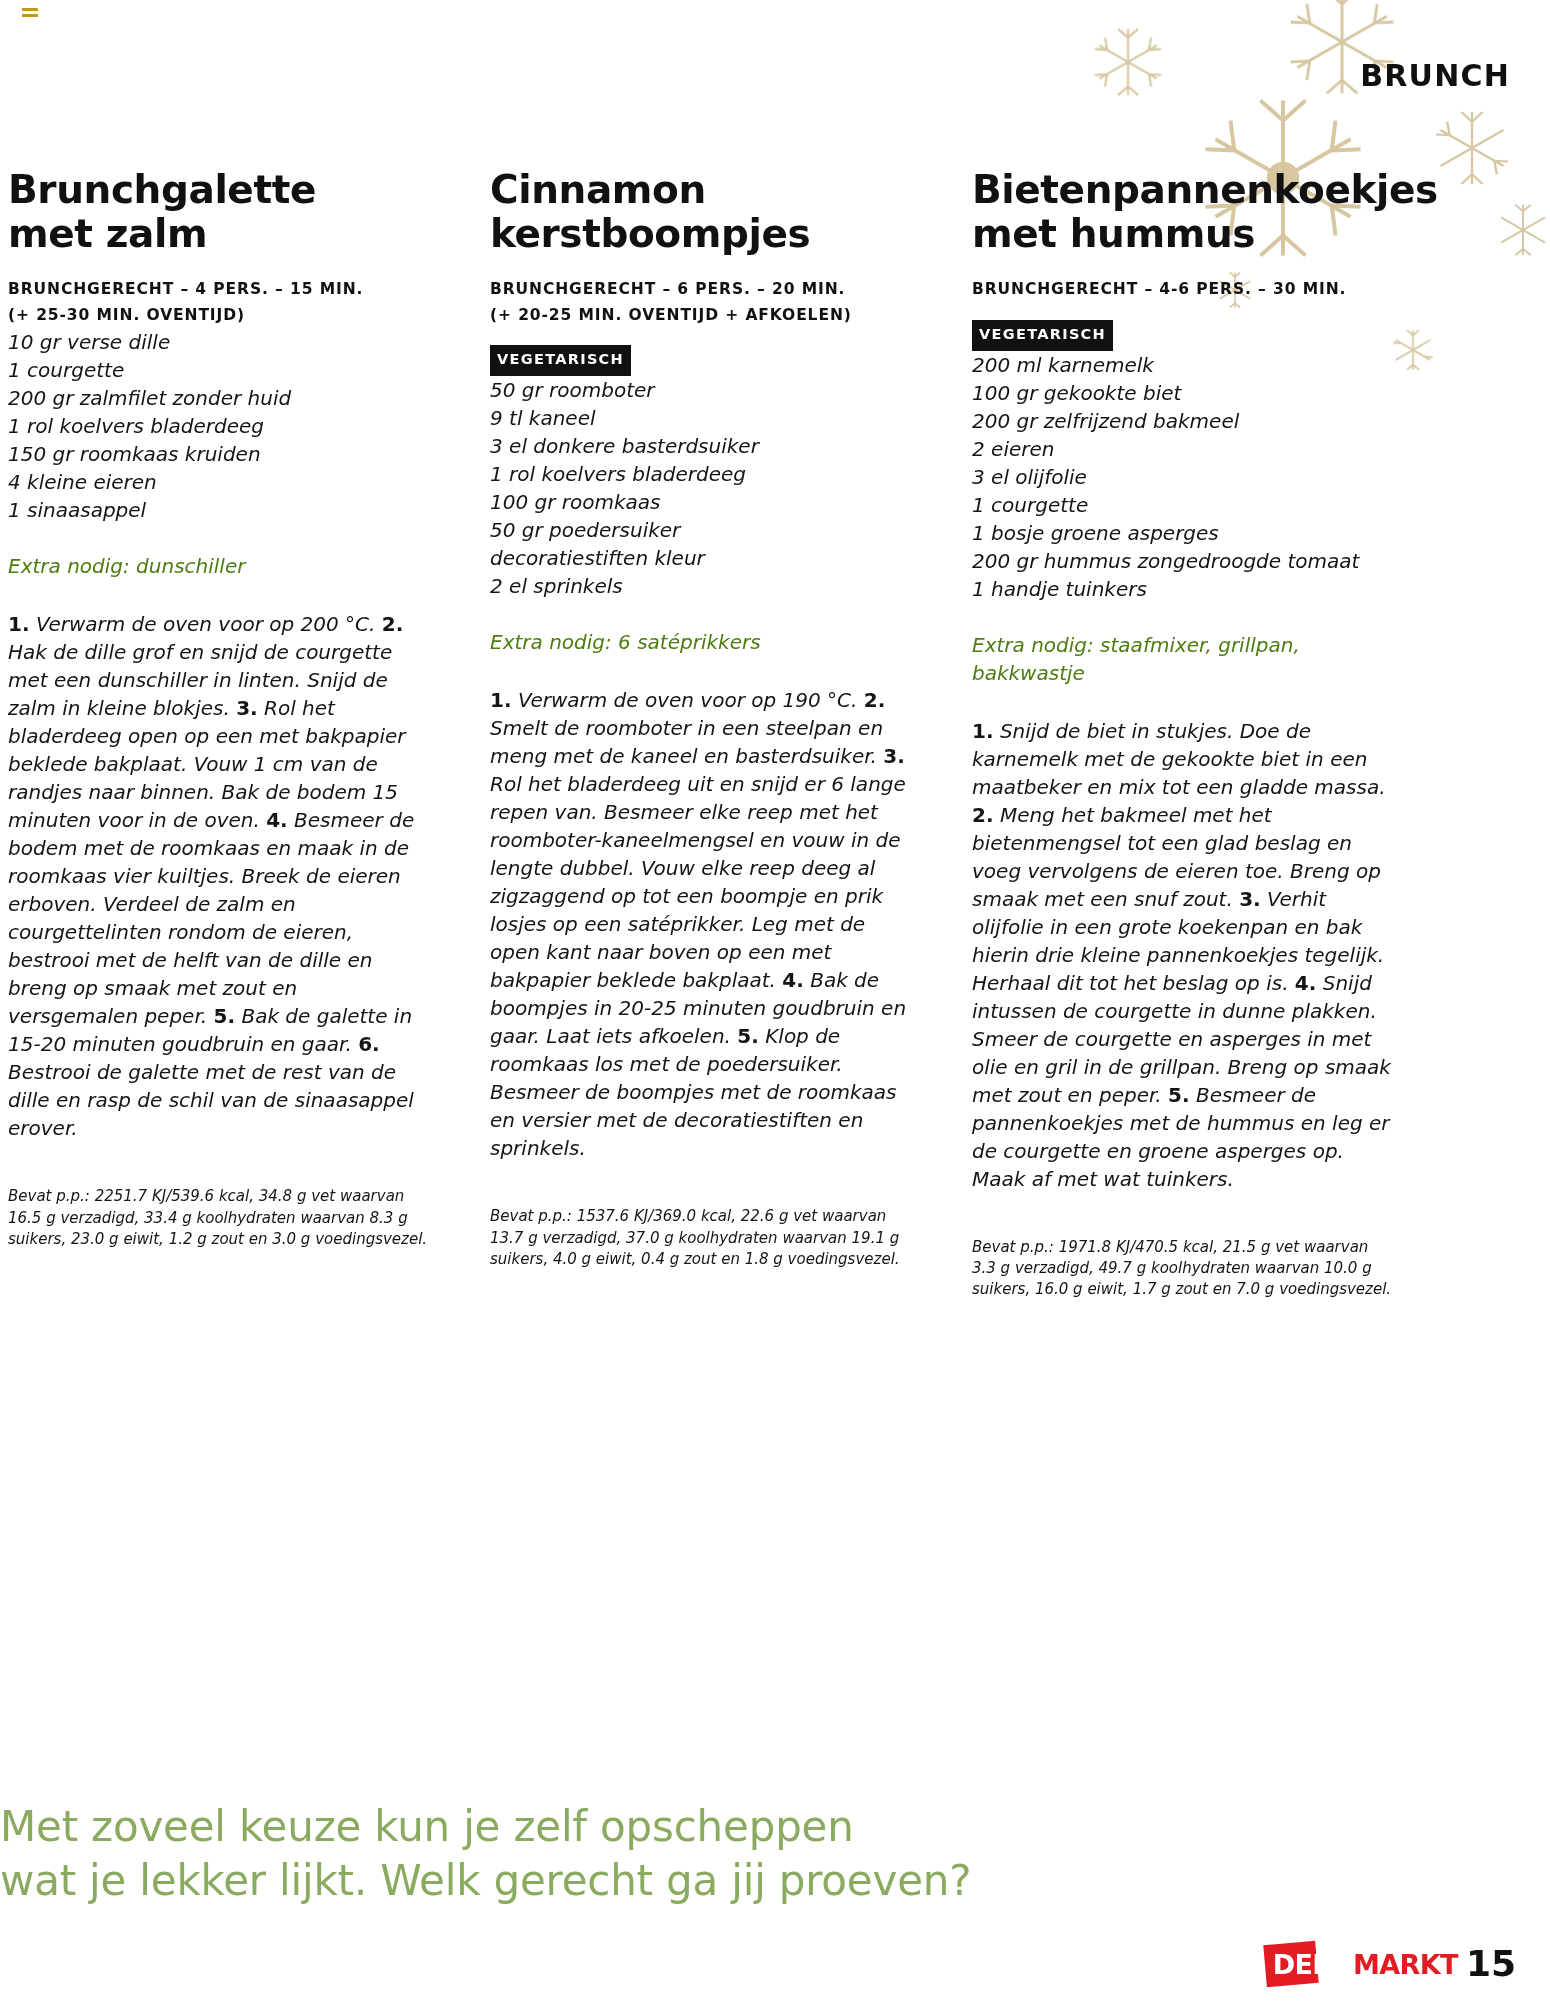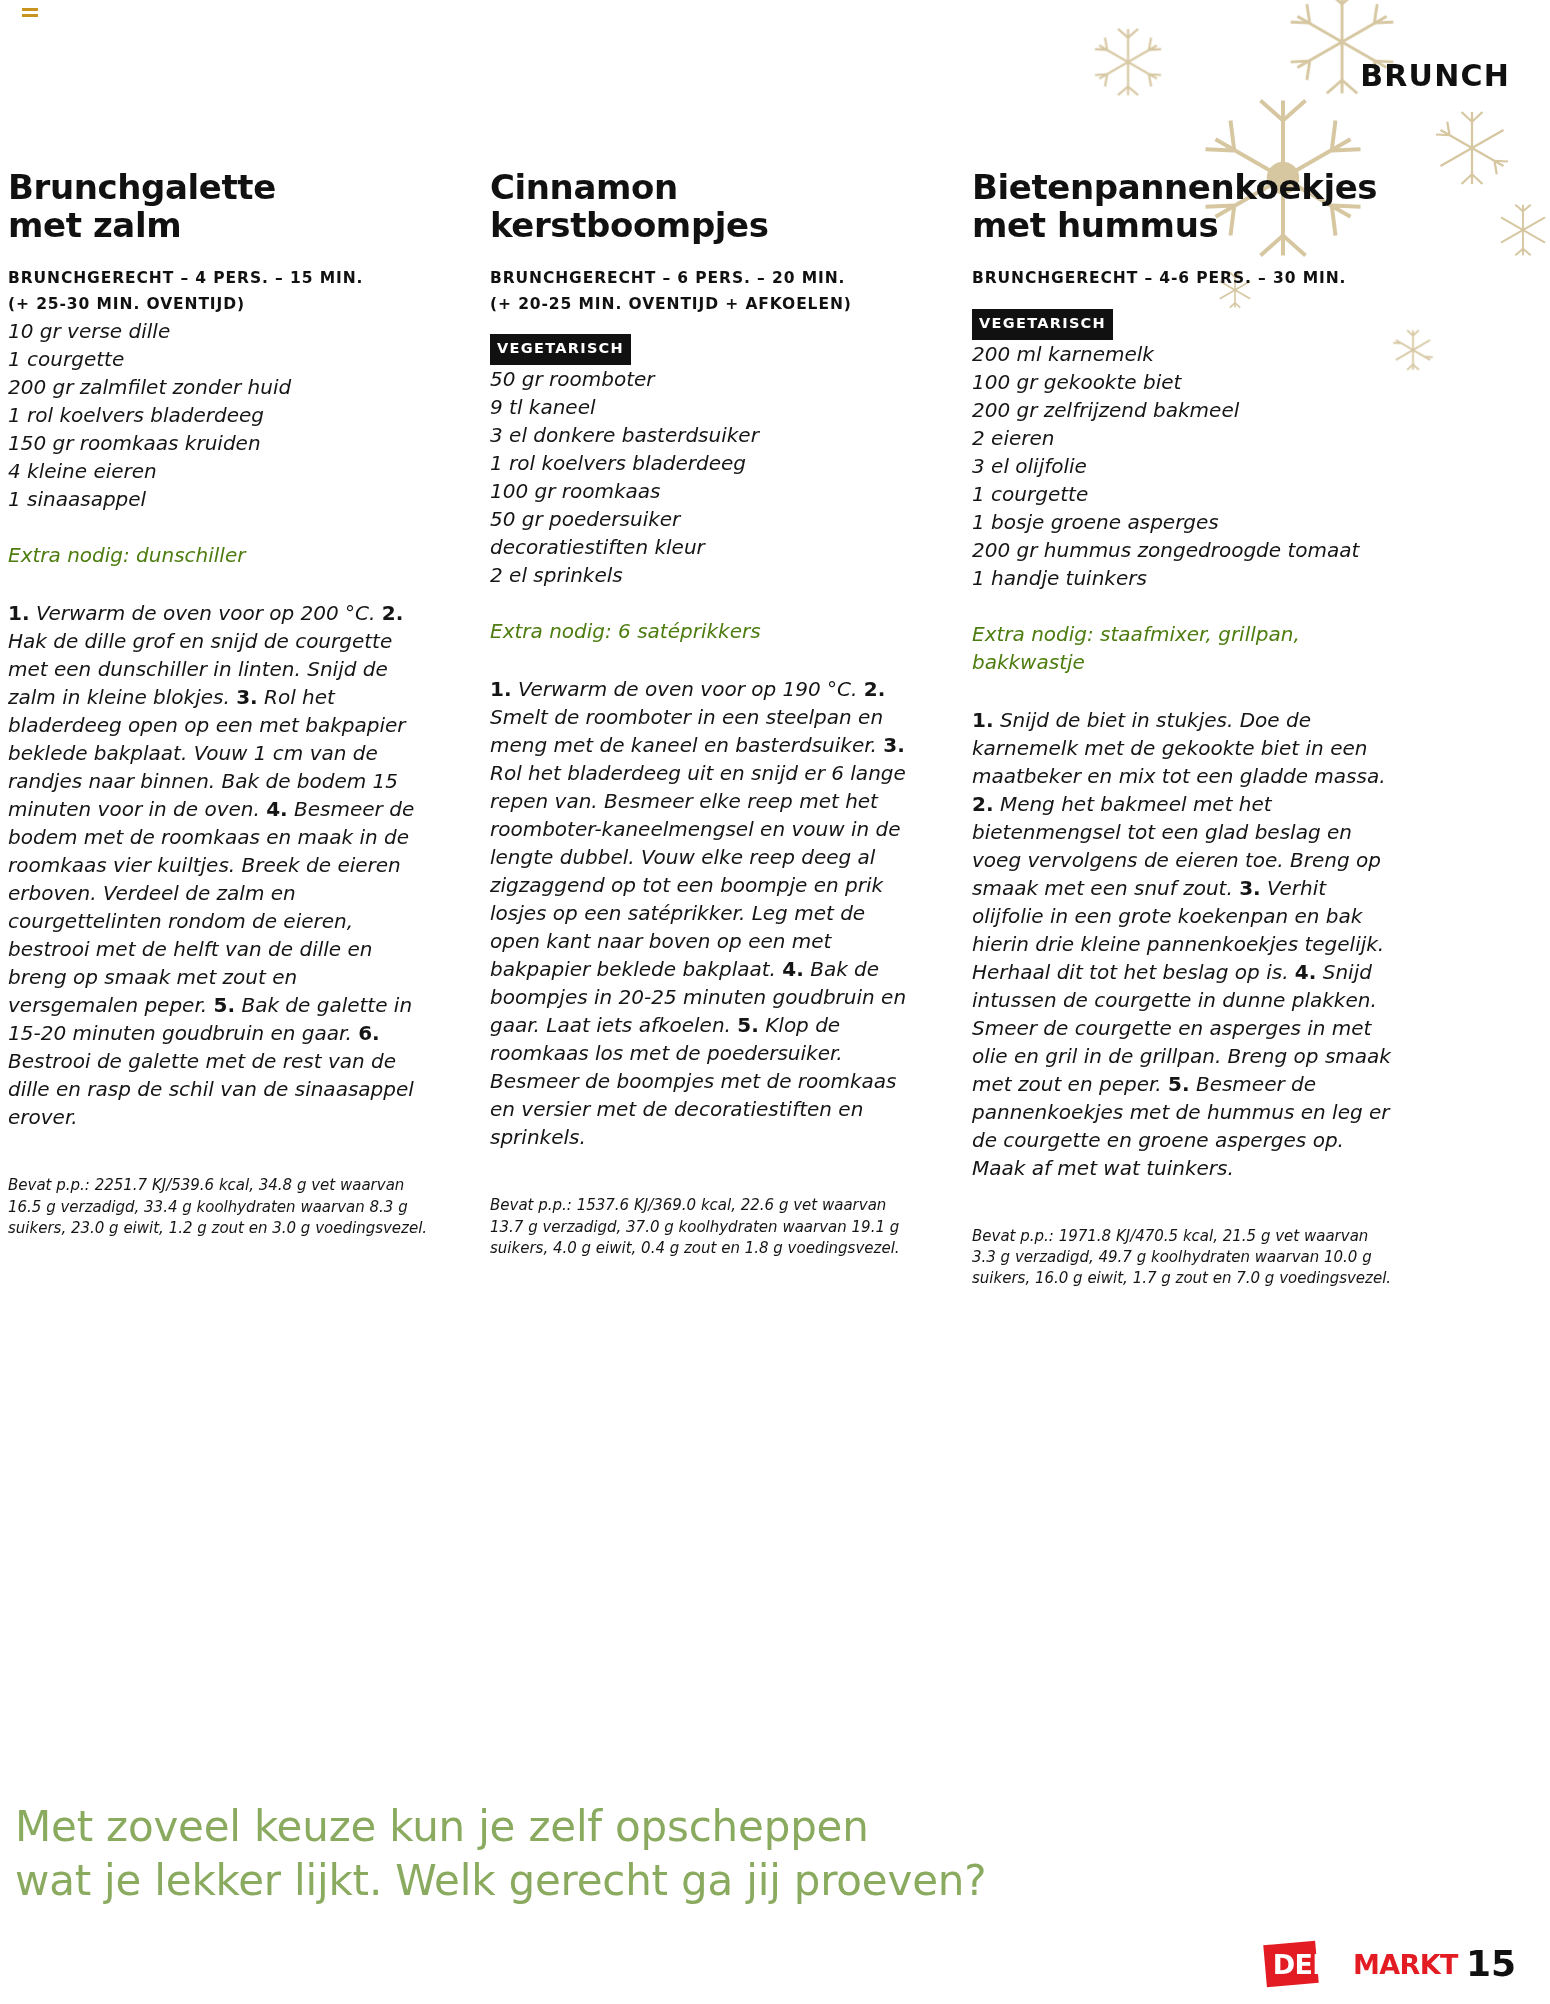--- a/index.html
+++ b/index.html
@@ -66,21 +66,21 @@
     position: absolute;
     top: 168px;
   }
   .col-1 { left: 8px;   width: 420px; }
   .col-2 { left: 490px; width: 420px; }
   .col-3 { left: 972px; width: 420px; }
 
   .recipe-title {
     font-family: "DejaVu Sans", sans-serif;
     font-weight: 700;
-    font-size: 34px;
+    font-size: 39px;
     line-height: 1.12;
     letter-spacing: -0.4px;
     color: #111111;
     margin-bottom: 20px;
   }
   .recipe-title .ln { display: block; }
 
   .meta {
     font-family: "DejaVu Sans", sans-serif;
     font-weight: 700;
@@ -142,21 +142,21 @@
     font-family: "DejaVu Sans", sans-serif;
     font-style: italic;
     font-size: 15px;
     line-height: 1.42;
     color: #151515;
   }
 
   
   .statement {
     position: absolute;
-    left: 15px;
+    left: 0;
     top: 1800px;
     width: 1200px;
     font-family: "DejaVu Sans", sans-serif;
     font-size: 42px;
     line-height: 1.28;
     color: #8aab5f;
     letter-spacing: -0.2px;
     z-index: 5;
   }
   .statement .ln { display: block; }

